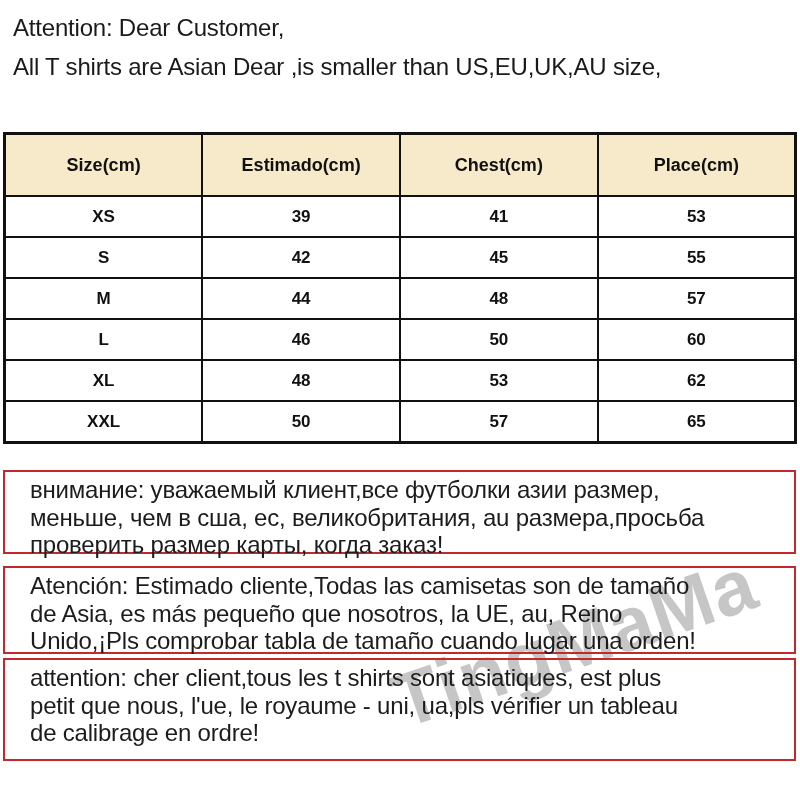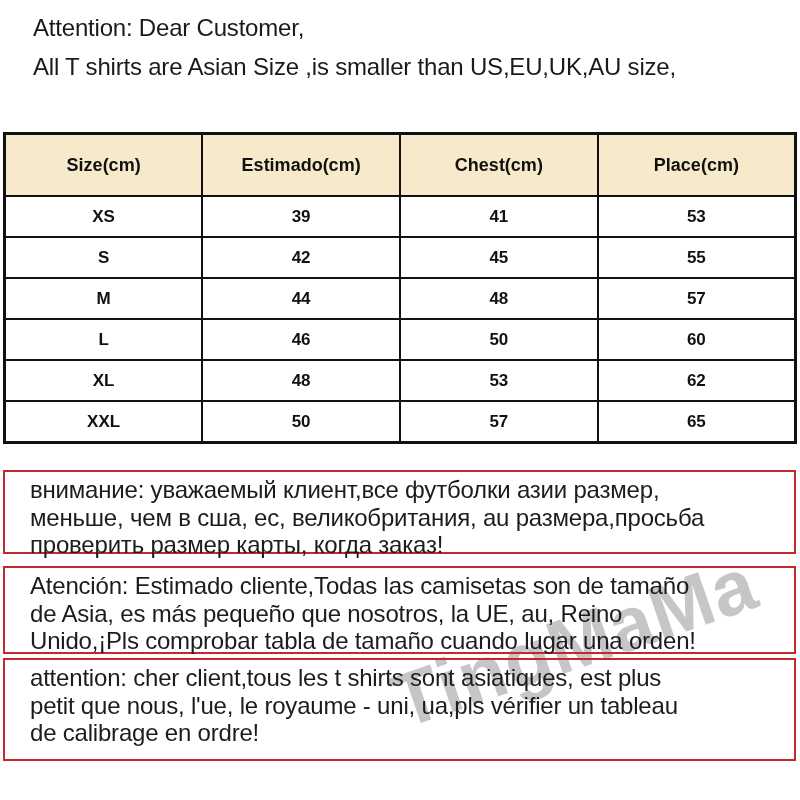--- a/index.html
+++ b/index.html
@@ -9,21 +9,21 @@
     height: 800px;
     background: #ffffff;
     overflow: hidden;
     font-family: "Liberation Sans", "DejaVu Sans", sans-serif;
     color: #161616;
   }
 
   
   .notice-en {
     position: absolute;
-    left: 33px;
+    left: 13px;
     top: 8px;
     font-size: 24px;
     line-height: 39px;
     letter-spacing: -0.2px;
     color: #1a1a1a;
     white-space: nowrap;
   }
 
   
   .size-table {
@@ -91,21 +91,21 @@
   .box-fr { top: 658px; height: 103px; }
   .notice-line { white-space: nowrap; }
 </style>
 </head>
 <body>
 
 <div class="page">
 
   <div class="notice-en">
     <div class="notice-line">Attention: Dear Customer,</div>
-    <div class="notice-line">All T shirts are  Asian Size ,is smaller than US,EU,UK,AU size,</div>
+    <div class="notice-line">All T shirts are  Asian Dear ,is smaller than US,EU,UK,AU size,</div>
   </div>
 
   <table class="size-table">
     <thead>
       <tr>
         <th>Size(cm)</th>
         <th>Estimado(cm)</th>
         <th>Chest(cm)</th>
         <th>Place(cm)</th>
       </tr>

